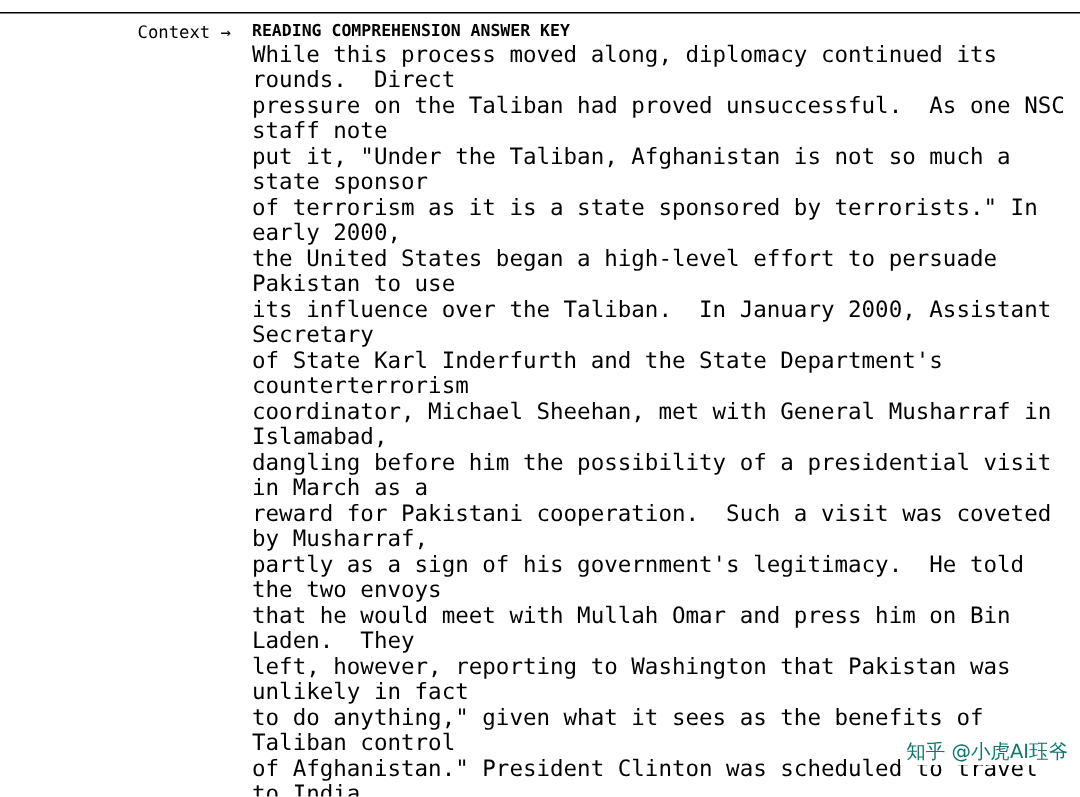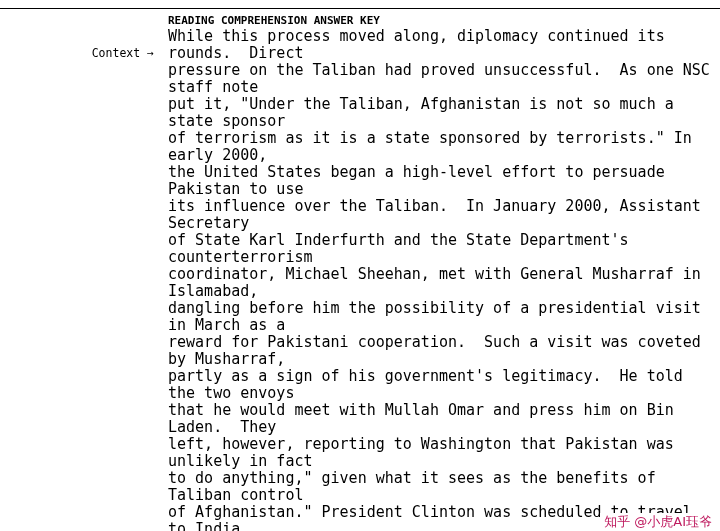--- a/index.html
+++ b/index.html
@@ -18,44 +18,43 @@
   .context-row { padding: 5px 0 4px 0; }
   .answer-row { padding: 2px 0; }
   .label-col {
     width: 168px;
     flex-shrink: 0;
     text-align: right;
     padding-right: 14px;
     font-size: 11.5px;
     line-height: 14.2px;
     white-space: nowrap;
-    margin-top: 32px;
   }
   .content-col {
     flex: 1;
     font-size: 11px;
     line-height: 14.2px;
     padding-right: 2px;
   }
   .passage-title { font-weight: bold; font-size: 11px; line-height: 14.2px; }
   pre.passage-body {
     font: inherit;
     font-size: 15px;
     line-height: 17px;
     white-space: pre-wrap;
     word-break: break-word;
   }
   .answer-text { font-size: 11px; line-height: 14.2px; }
   .watermark {
     position: absolute;
     right: 8px;
-    bottom: 0;
+    bottom: 21px;
     font-family: "DejaVu Sans", "Liberation Sans", sans-serif;
     font-size: 13px;
-    color: #be185d;
+    color: #0f766e;
     background: #ffffff;
     padding-left: 4px;
     white-space: nowrap;
   }
 </style>
 </head>
 <body>
 
 <div class="page">
 

